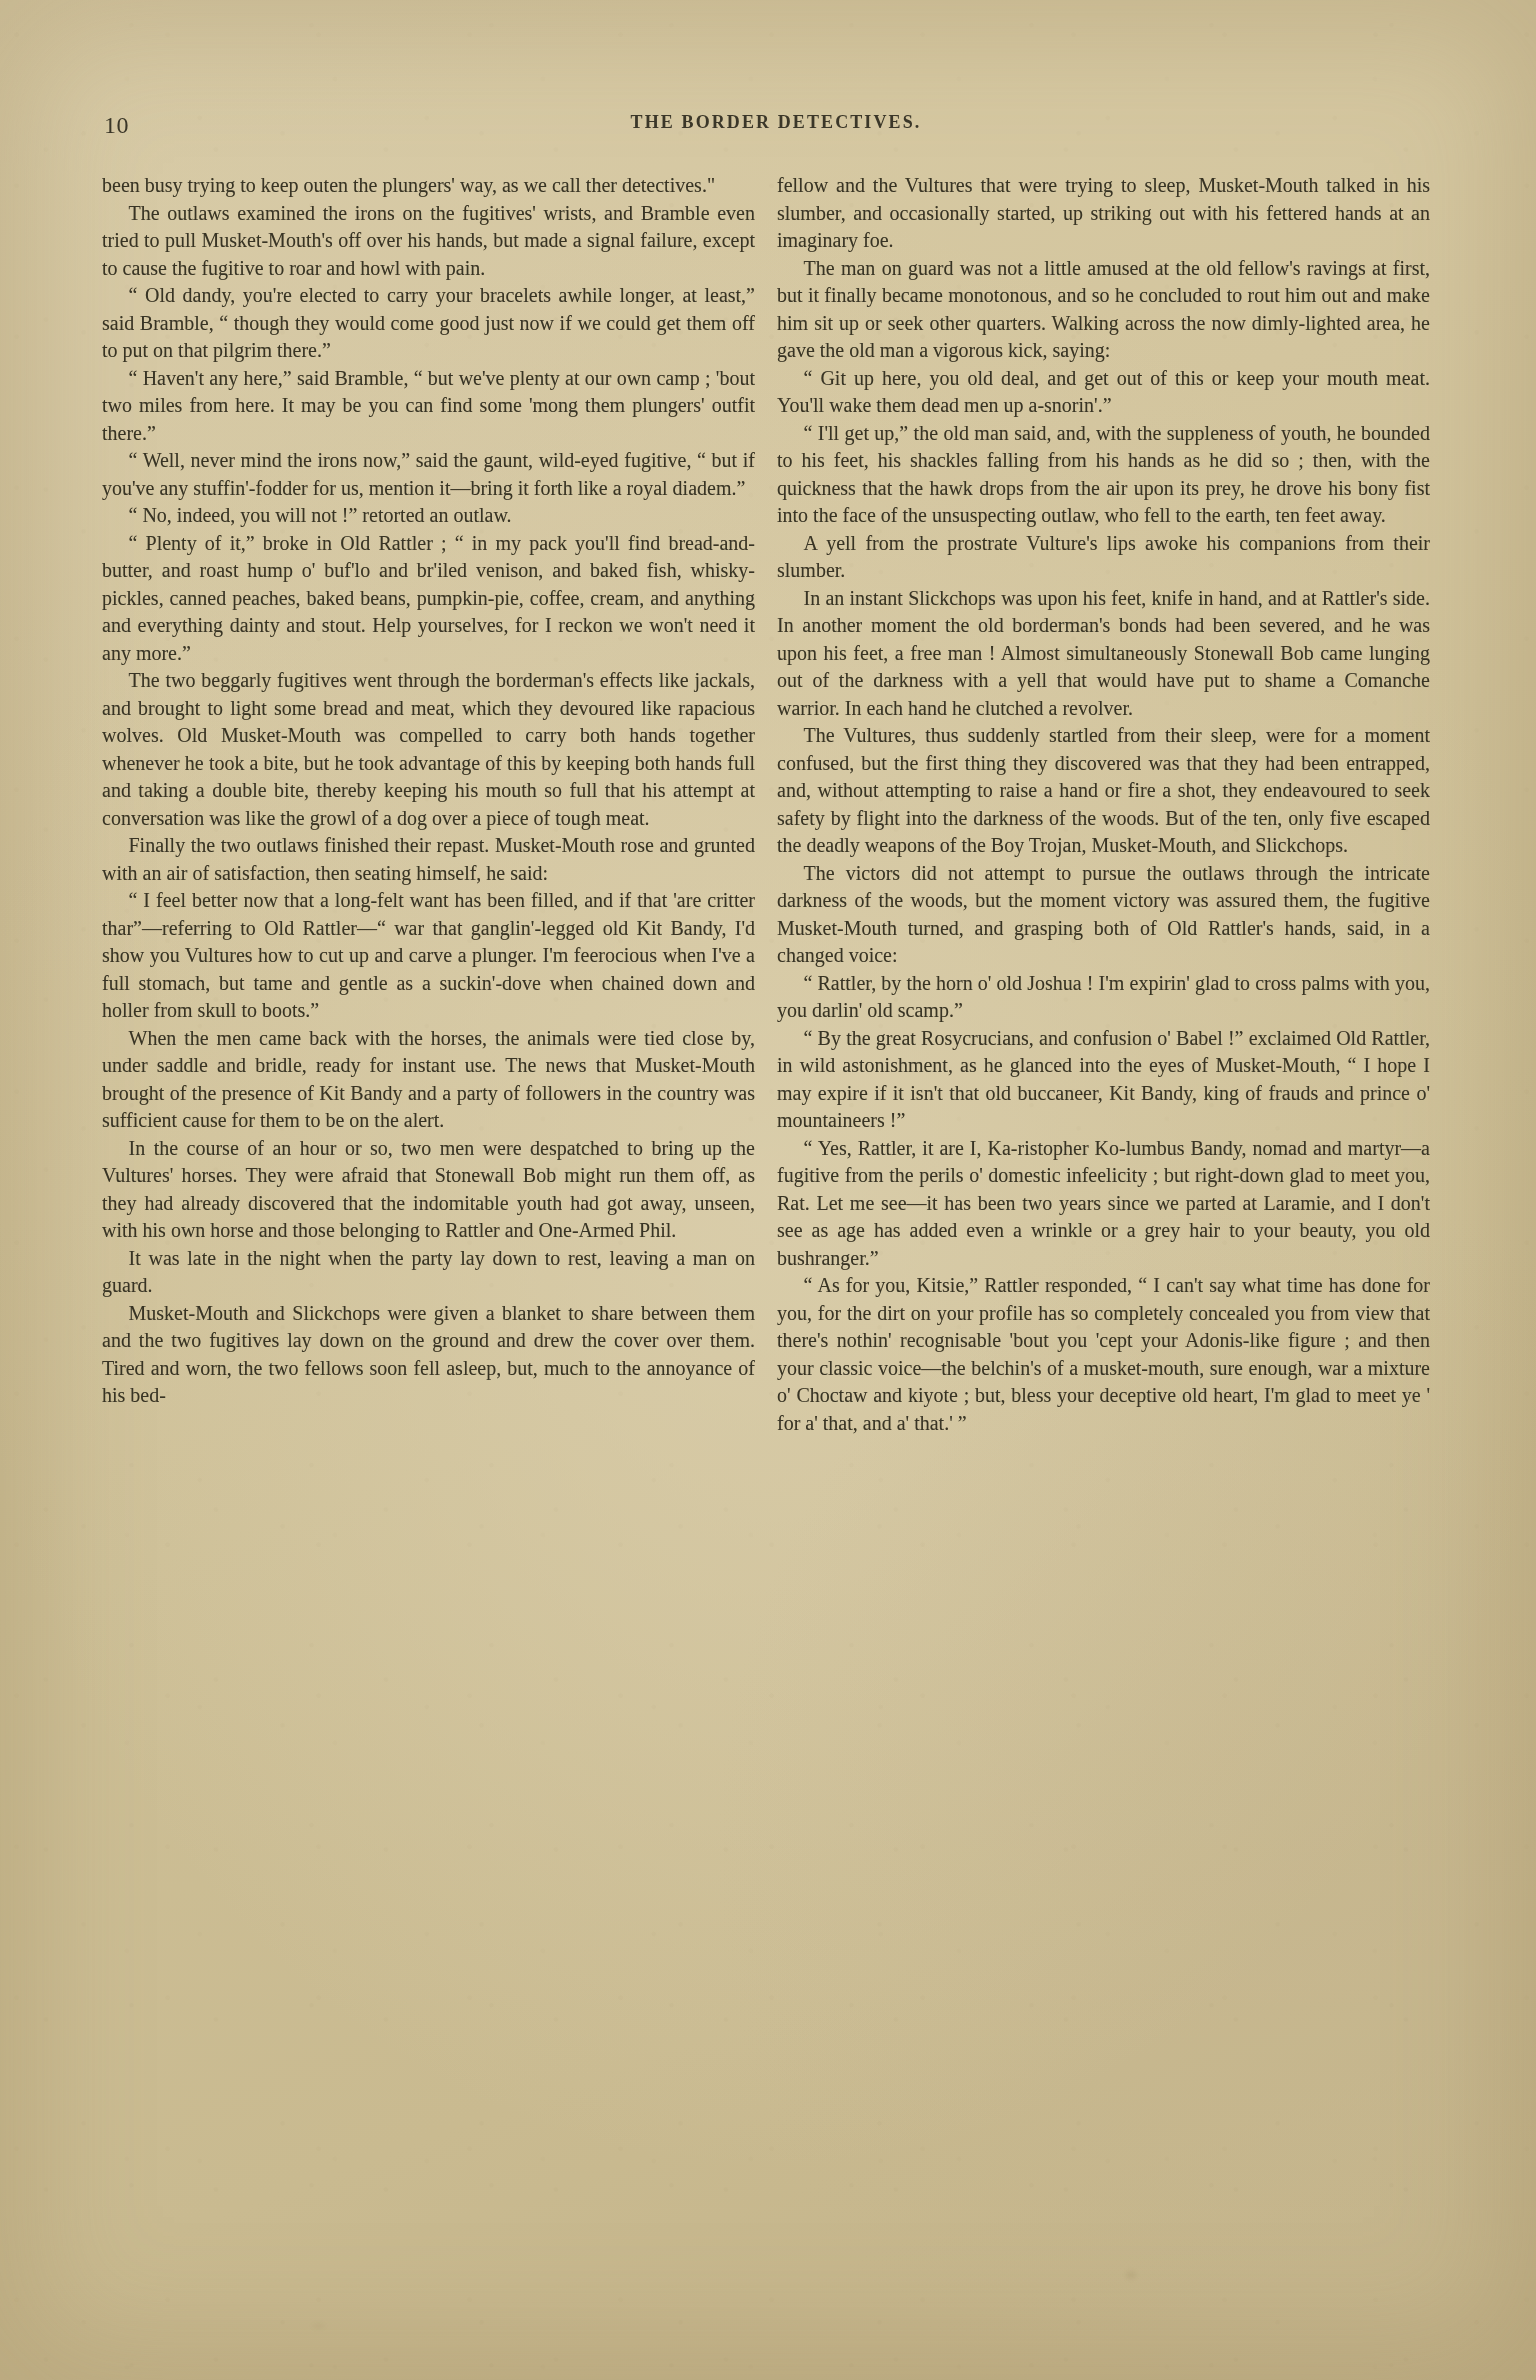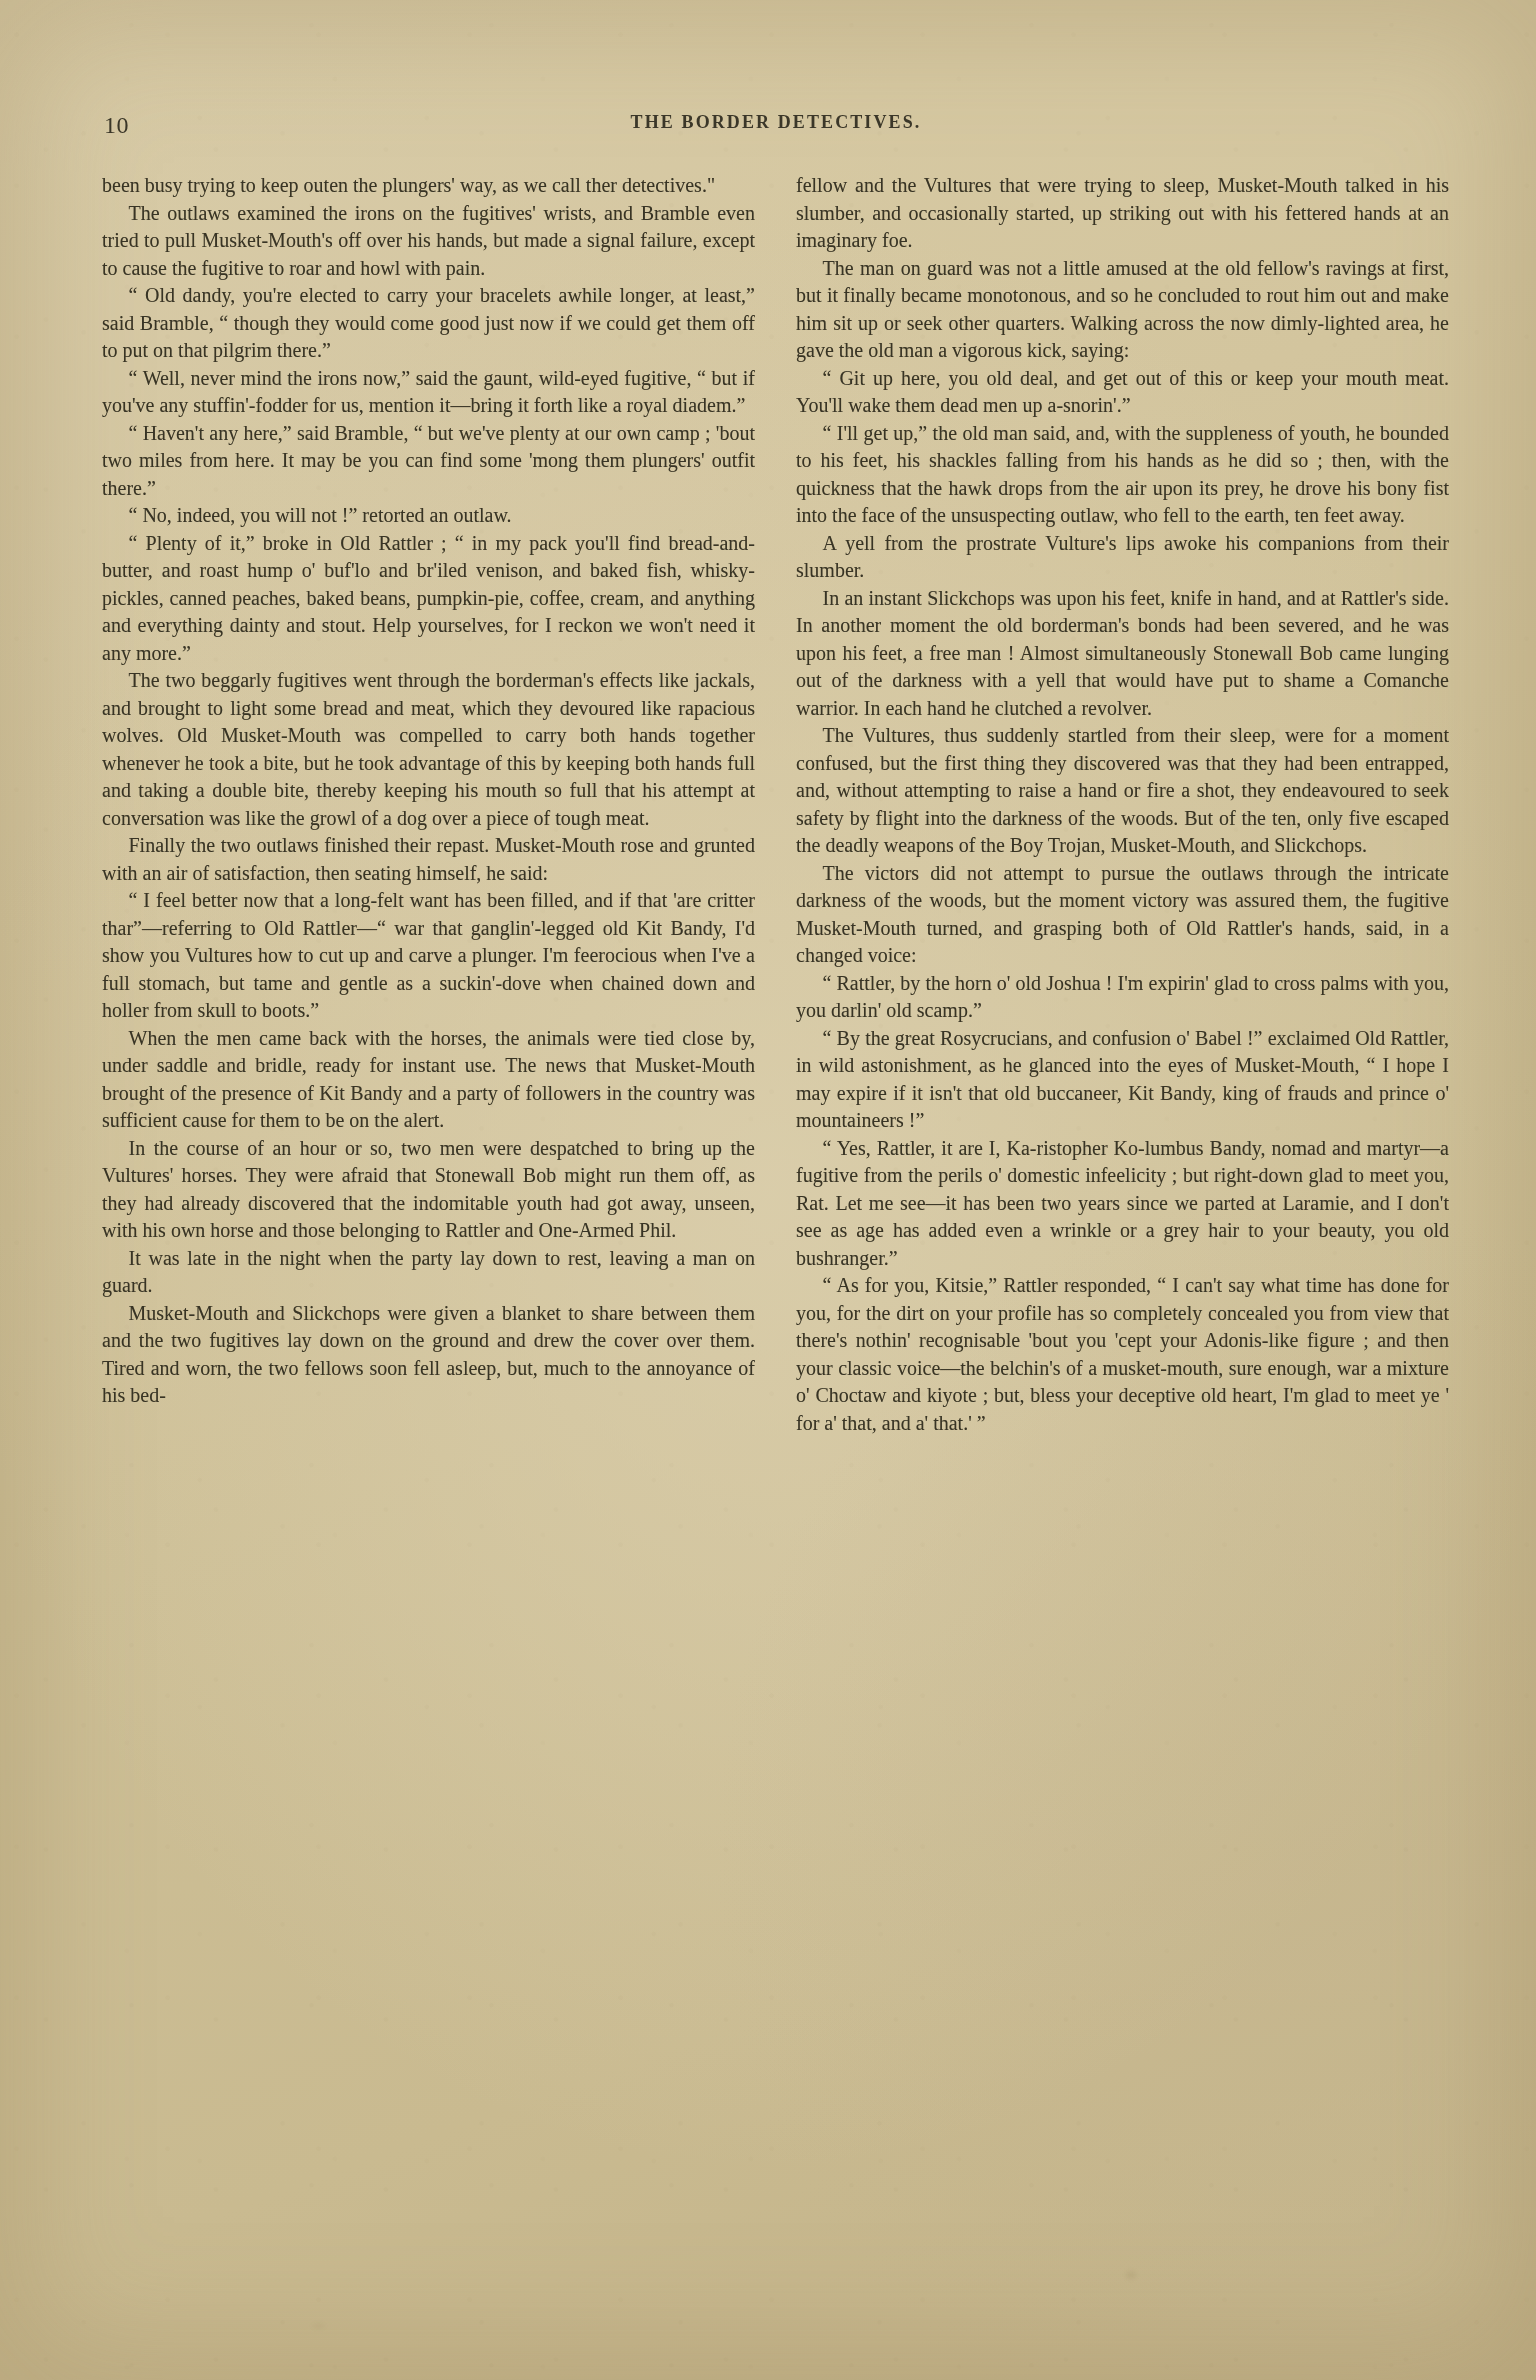--- a/index.html
+++ b/index.html
@@ -84,21 +84,21 @@
     font-family: "Liberation Serif", serif;
     text-transform: uppercase;
   }
 
   .columns {
     position: absolute;
     left: 102px;
     top: 172px;
     width: 1348px;
     display: flex;
-    gap: 41px;
+    gap: 22px;
   }
   .col {
     width: 653px;
   }
   .col p {
     margin: 0;
     font-size: 20px;
     line-height: 27.5px;
     color: #383425;
     text-align: justify;
@@ -142,22 +142,22 @@
       <div class="folio">10</div>
       <div class="running-title">THE BORDER DETECTIVES.</div>
     </div>
 
     <div class="columns">
 
       <div class="col">
         <p class="noindent">been busy trying to keep outen the plungers' way, as we call ther detectives."</p>
         <p>The outlaws examined the irons on the fugitives' wrists, and Bramble even tried to pull Musket-Mouth's off over his hands, but made a signal failure, except to cause the fugitive to roar and howl with pain.</p>
         <p>“ Old dandy, you're elected to carry your bracelets awhile longer, at least,” said Bramble, “ though they would come good just now if we could get them off to put on that pilgrim there.”</p>
+        <p>“ Haven't any here,” said Bramble, “ but we've plenty at our own camp ; 'bout two miles from here. It may be you can find some 'mong them plungers' outfit there.”</p>
         <p>“ Well, never mind the irons now,” said the gaunt, wild-eyed fugitive, “ but if you've any stuffin'-fodder for us, mention it—bring it forth like a royal diadem.”</p>
-        <p>“ Haven't any here,” said Bramble, “ but we've plenty at our own camp ; 'bout two miles from here. It may be you can find some 'mong them plungers' outfit there.”</p>
         <p>“ No, indeed, you will not !” retorted an outlaw.</p>
         <p>“ Plenty of it,” broke in Old Rattler ; “ in my pack you'll find bread-and-butter, and roast hump o' buf'lo and br'iled venison, and baked fish, whisky-pickles, canned peaches, baked beans, pumpkin-pie, coffee, cream, and anything and everything dainty and stout. Help yourselves, for I reckon we won't need it any more.”</p>
         <p>The two beggarly fugitives went through the borderman's effects like jackals, and brought to light some bread and meat, which they devoured like rapacious wolves. Old Musket-Mouth was compelled to carry both hands together whenever he took a bite, but he took advantage of this by keeping both hands full and taking a double bite, thereby keeping his mouth so full that his attempt at conversation was like the growl of a dog over a piece of tough meat.</p>
         <p>Finally the two outlaws finished their repast. Musket-Mouth rose and grunted with an air of satisfaction, then seating himself, he said:</p>
         <p>“ I feel better now that a long-felt want has been filled, and if that 'are critter thar”—referring to Old Rattler—“ war that ganglin'-legged old Kit Bandy, I'd show you Vultures how to cut up and carve a plunger. I'm feerocious when I've a full stomach, but tame and gentle as a suckin'-dove when chained down and holler from skull to boots.”</p>
         <p>When the men came back with the horses, the animals were tied close by, under saddle and bridle, ready for instant use. The news that Musket-Mouth brought of the presence of Kit Bandy and a party of followers in the country was sufficient cause for them to be on the alert.</p>
         <p>In the course of an hour or so, two men were despatched to bring up the Vultures' horses. They were afraid that Stonewall Bob might run them off, as they had already discovered that the indomitable youth had got away, unseen, with his own horse and those belonging to Rattler and One-Armed Phil.</p>
         <p>It was late in the night when the party lay down to rest, leaving a man on guard.</p>
         <p>Musket-Mouth and Slickchops were given a blanket to share between them and the two fugitives lay down on the ground and drew the cover over them. Tired and worn, the two fellows soon fell asleep, but, much to the annoyance of his bed-</p>
       </div>

